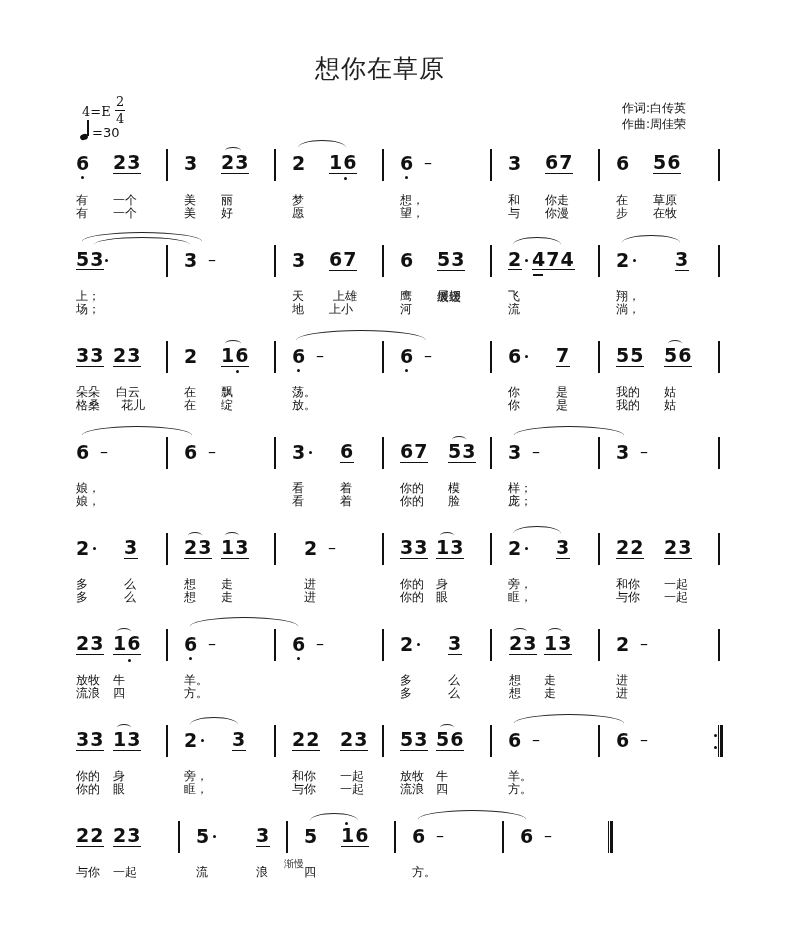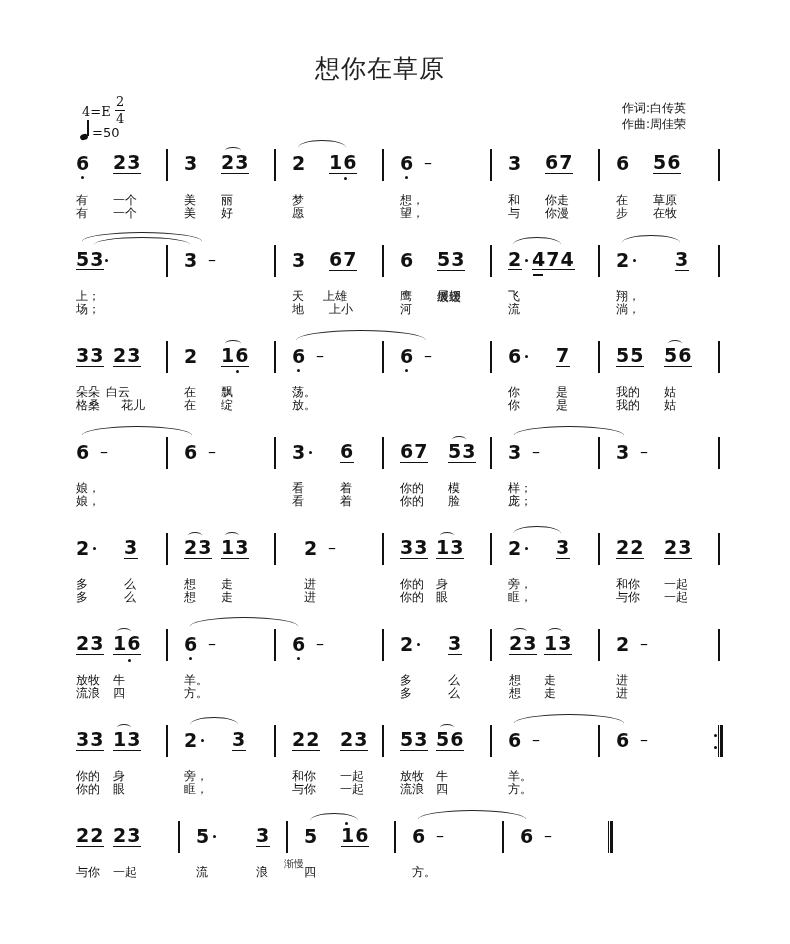--- a/index.html
+++ b/index.html
@@ -30,21 +30,21 @@
 <div class="key">4=E</div>
 <div class="meter">
   <span style="display:block;border-bottom:1px solid #111;padding:0 1px;">2</span>
   <span style="display:block;">4</span>
 </div>
 <div class="tempo">
   <span class="note">
       <span class="stem"></span>
       <span class="head"></span>
     </span>
-  <span>=50</span>
+  <span>=30</span>
 </div>
 <div class="credits">
   <div>作词:白传英</div>
   <div>作曲:周佳荣</div>
 </div>
 
 <div>
   <div class="bar" style="left:166px;top:149px"></div>
   <div class="bar" style="left:274px;top:149px"></div>
   <div class="bar" style="left:382px;top:149px"></div>
@@ -127,21 +127,21 @@
 
   <span class="slur" style="left:622px;top:235px;width:58px"></span>
   <span class="n" style="left:616px;top:249px">2</span>
   <span class="ddot" style="left:633px;top:259px"></span>
   <span class="n u" style="left:675px;top:249px">3</span>
 
   <div class="lyr" style="left:76px;top:290px">上；</div>
   <div class="lyr" style="left:76px;top:303px">场；</div>
   <div class="lyr" style="left:292px;top:290px">天</div>
   <div class="lyr" style="left:292px;top:303px">地</div>
-  <div class="lyr" style="left:323px;top:290px">上雄</div>
+  <div class="lyr" style="left:333px;top:290px">上雄</div>
   <div class="lyr" style="left:329px;top:303px">上小</div>
   <div class="lyr" style="left:400px;top:290px">鹰</div>
   <div class="lyr" style="left:400px;top:303px">河</div>
   <div class="lyr" style="left:437px;top:290px">展翅</div>
   <div class="lyr" style="left:437px;top:291px">缓缓</div>
   <div class="lyr" style="left:508px;top:290px">飞</div>
   <div class="lyr" style="left:508px;top:303px">流</div>
   <div class="lyr" style="left:616px;top:290px">翔，</div>
   <div class="lyr" style="left:616px;top:303px">淌，</div>
 </div>
@@ -174,21 +174,21 @@
   <span class="n" style="left:508px;top:345px">6</span>
   <span class="ddot" style="left:525px;top:355px"></span>
   <span class="n u" style="left:556px;top:345px">7</span>
 
   <span class="n u" style="left:616px;top:345px">55</span>
   <span class="slur" style="left:668px;top:340px;width:14px;height:6px"></span>
   <span class="n u" style="left:664px;top:345px">56</span>
 
   <div class="lyr" style="left:76px;top:386px">朵朵</div>
   <div class="lyr" style="left:76px;top:399px">格桑</div>
-  <div class="lyr" style="left:106px;top:386px">白云</div>
+  <div class="lyr" style="left:116px;top:386px">白云</div>
   <div class="lyr" style="left:121px;top:399px">花儿</div>
   <div class="lyr" style="left:184px;top:386px">在</div>
   <div class="lyr" style="left:184px;top:399px">在</div>
   <div class="lyr" style="left:221px;top:386px">飘</div>
   <div class="lyr" style="left:221px;top:399px">绽</div>
   <div class="lyr" style="left:292px;top:386px">荡。</div>
   <div class="lyr" style="left:292px;top:399px">放。</div>
   <div class="lyr" style="left:508px;top:386px">你</div>
   <div class="lyr" style="left:508px;top:399px">你</div>
   <div class="lyr" style="left:556px;top:386px">是</div>

